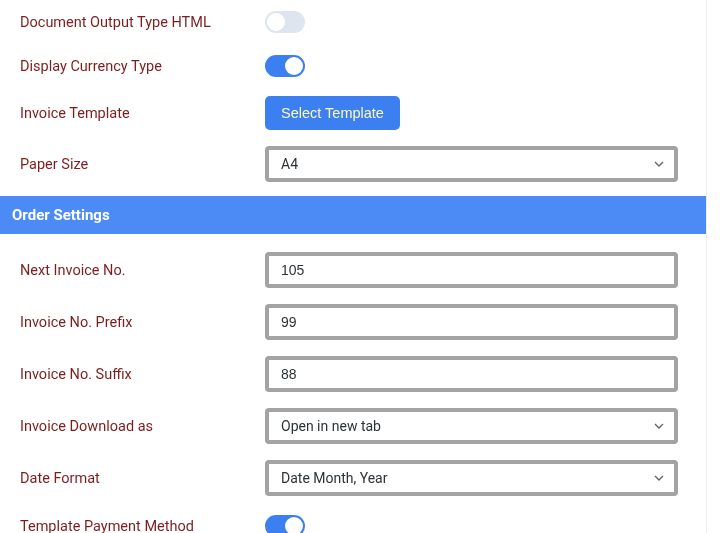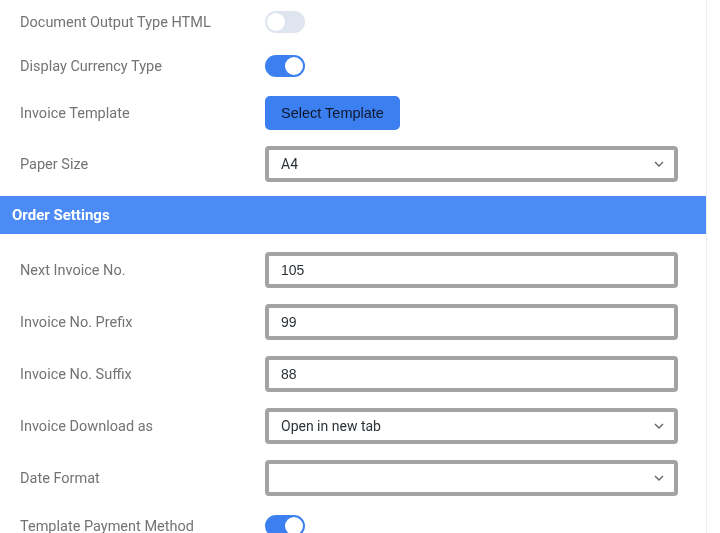--- a/index.html
+++ b/index.html
@@ -16,21 +16,21 @@
     .row {
       display: flex;
       align-items: center;
       padding: 8px 20px;
       min-height: 44px;
     }
     .label-col {
       width: 245px;
       flex-shrink: 0;
       font-size: 14.5px;
-      color: #737373;
+      color: #7f1d1d;
     }
     .ctrl-col {
       flex: 1;
       display: flex;
       align-items: center;
     }
 
     
     .toggle {
       position: relative;
@@ -50,21 +50,21 @@
       background: #fff;
       border-radius: 50%;
       transition: left 0.15s;
     }
     .toggle[data-state="off"] .knob { left: 2px; }
     .toggle[data-state="on"]  .knob { left: 20px; }
 
     
     .btn-primary {
       background: #3c7ff0;
-      color: #0f172a;
+      color: #fef9c3;
       border: none;
       border-radius: 5px;
       padding: 9px 16px;
       font-size: 14.5px;
       cursor: pointer;
     }
 
     
     .select,
     .text-input {
@@ -194,20 +194,21 @@
             </svg>
         </span>
       </div>
     </div>
   </div>
 
   <div class="row">
     <div class="label-col">Date Format</div>
     <div class="ctrl-col">
       <div class="select">
+        <span>Date Month, Year</span>
         <span class="caret">
           <svg viewBox="0 0 10 10">
               <path d="M1 3 L5 7 L9 3" fill="none" stroke="#666" stroke-width="1.4"></path>
             </svg>
         </span>
       </div>
     </div>
   </div>
 
   <div class="row">

